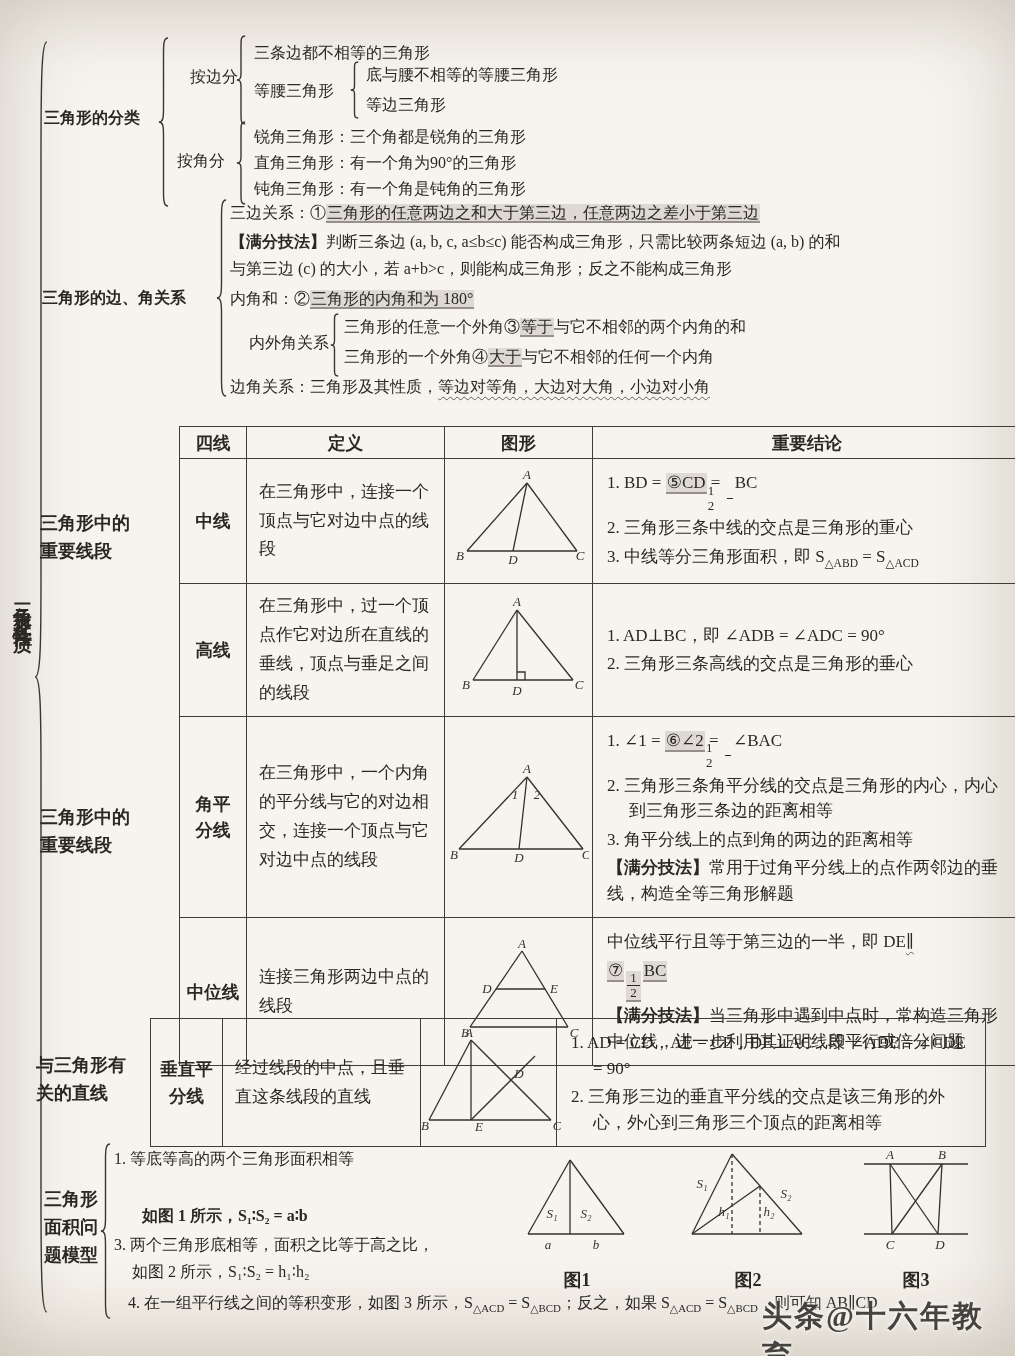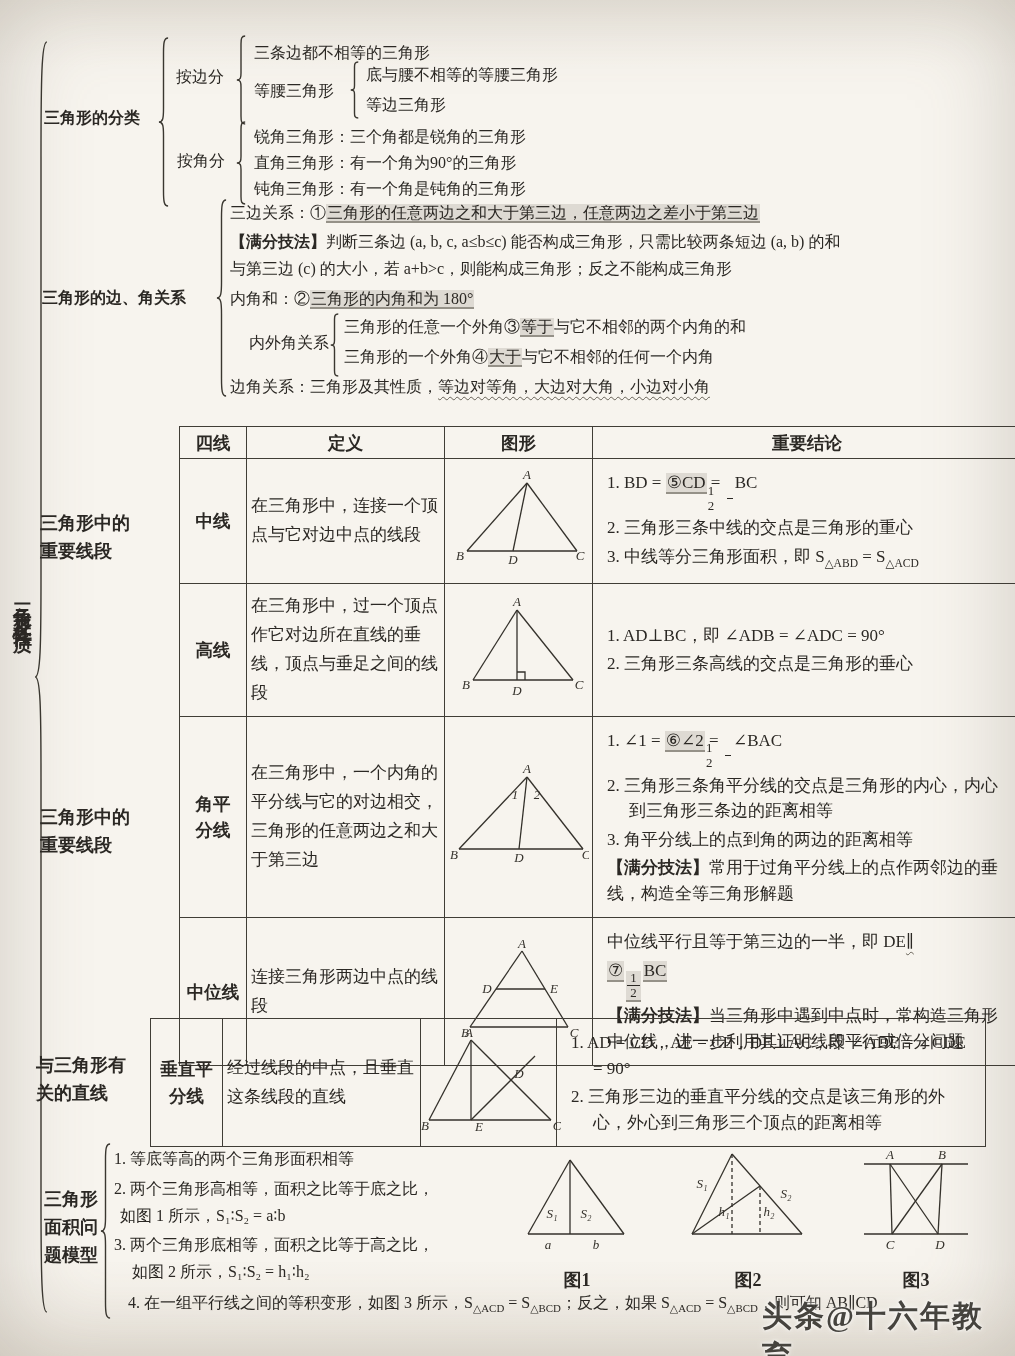--- a/index.html
+++ b/index.html
@@ -21,21 +21,21 @@
   .b { font-weight:bold; }
   .frac { display:inline-flex; flex-direction:column; align-items:center; vertical-align:-.5em; line-height:1.08; font-size:.76em; margin:0 2px; }
   .frac .fn { border-bottom:1px solid #2b2824; padding:0 3px; }
   .frac .fd { padding:0 3px; }
   .brace { position:absolute; overflow:visible; }
   .brace path { stroke:#3a3730; stroke-width:1.4; fill:none; vector-effect:non-scaling-stroke; }
   table.kt { position:absolute; border-collapse:collapse; table-layout:fixed; }
   table.kt th, table.kt td { border:1.8px solid #403d36; vertical-align:middle; }
   table.kt th { font-size:17.5px; text-align:center; font-weight:bold; }
   td.name { text-align:center; font-weight:bold; font-size:17.5px; white-space:pre-line; line-height:1.5; }
-  td.def { padding:8px 4px; font-size:17px; line-height:1.7; vertical-align:middle; }
+  td.def { padding:8px 12px; font-size:17px; line-height:1.7; vertical-align:middle; }
   td.fig { text-align:center; vertical-align:middle; }
   td.concl { padding:8px 12px 8px 14px; font-size:17px; line-height:1.5; vertical-align:middle; }
   .cline { margin:3px 0; padding-left:22px; text-indent:-22px; }
   .cline.noind { padding-left:0; text-indent:0; }
   svg.fg line, svg.fg polyline { stroke:#34312b; stroke-width:1.3; fill:none; }
   svg.fg .dash { stroke-dasharray:4 3; }
   svg.fg text { font-size:13px; font-style:italic; fill:#34312b; font-family:"Liberation Serif","DejaVu Serif",serif; }
   .cap { position:absolute; font-weight:bold; font-size:18px; text-align:center; }
   .wm { position:absolute; font-weight:bold; font-size:30px; color:#3a3833; letter-spacing:2px;
         text-shadow:0 0 5px #fff,0 0 2px #fff; opacity:.93; }
@@ -48,21 +48,21 @@
   <div class="t v bold" style="left:8px; top:588px; font-size:19px;">三角形及其性质</div>
   <svg class="brace" style="left:34px; top:42px; width:14px; height:1270px;" viewBox="0 0 12 100" preserveAspectRatio="none">
     <path d="M11,0 C6.5,0 6,3 6,9 L6,42 C6,47.5 5.5,50 1,50 C5.5,50 6,52.5 6,58 L6,91 C6,97 6.5,100 11,100"></path>
   </svg>
 
   <div class="t bold" style="left:44px; top:108px;">三角形的分类</div>
   <svg class="brace" style="left:158px; top:38px; width:11px; height:168px;" viewBox="0 0 12 100" preserveAspectRatio="none">
     <path d="M11,0 C6.5,0 6,3 6,9 L6,42 C6,47.5 5.5,50 1,50 C5.5,50 6,52.5 6,58 L6,91 C6,97 6.5,100 11,100"></path>
   </svg>
 
-  <div class="t" style="left:176px; top:66px;">按边分</div>
+  <div class="t" style="left:190px; top:66px;">按边分</div>
   <svg class="brace" style="left:236px; top:36px; width:10px; height:88px;" viewBox="0 0 12 100" preserveAspectRatio="none">
     <path d="M11,0 C6.5,0 6,3 6,9 L6,42 C6,47.5 5.5,50 1,50 C5.5,50 6,52.5 6,58 L6,91 C6,97 6.5,100 11,100"></path>
   </svg>
   <div class="t" style="left:254px; top:42px;">三条边都不相等的三角形</div>
   <div class="t" style="left:254px; top:80px;">等腰三角形</div>
   <svg class="brace" style="left:350px; top:62px; width:9px; height:56px;" viewBox="0 0 12 100" preserveAspectRatio="none">
     <path d="M11,0 C6.5,0 6,3 6,9 L6,42 C6,47.5 5.5,50 1,50 C5.5,50 6,52.5 6,58 L6,91 C6,97 6.5,100 11,100"></path>
   </svg>
   <div class="t" style="left:366px; top:64px;">底与腰不相等的等腰三角形</div>
   <div class="t" style="left:366px; top:94px;">等边三角形</div>
@@ -163,21 +163,21 @@
       </td>
       <td class="concl">
         <div class="cline"><span>1.  AD⊥BC，即 ∠ADB = ∠ADC = 90°</span></div>
         <div class="cline"><span>2.  三角形三条高线的交点是三角形的垂心</span></div>
       </td>
     </tr>
 
     <tr style="height:185px">
       <td class="name">角平
 分线</td>
-      <td class="def">在三角形中，一个内角的平分线与它的对边相交，三角形的任意两边之和大于第三边</td>
+      <td class="def">在三角形中，一个内角的平分线与它的对边相交，连接一个顶点与它对边中点的线段</td>
       <td class="fig">
         <svg class="fg" width="140" height="104" viewBox="0 0 140 104">
           <g>
                 <line x1="78" y1="14" x2="10" y2="86"></line>
                 <line x1="10" y1="86" x2="134" y2="86"></line>
                 <line x1="134" y1="86" x2="78" y2="14"></line>
               </g>
           <line x1="78" y1="14" x2="70" y2="86"></line>
           <text x="78" y="10" text-anchor="middle">A</text>
           <text x="5" y="96" text-anchor="middle">B</text>
@@ -261,22 +261,21 @@
         <div class="cline"><span>2.  三角形三边的垂直平分线的交点是该三角形的外心，外心到三角形三个顶点的距离相等</span></div>
       </td>
     </tr>
   </tbody>
     </table>
 
   <svg class="brace" style="left:100px; top:1144px; width:11px; height:174px;" viewBox="0 0 12 100" preserveAspectRatio="none">
     <path d="M11,0 C6.5,0 6,3 6,9 L6,42 C6,47.5 5.5,50 1,50 C5.5,50 6,52.5 6,58 L6,91 C6,97 6.5,100 11,100"></path>
   </svg>
   <div class="t" style="left:114px; top:1148px;"><span>1. 等底等高的两个三角形面积相等</span></div>
-  <div class="t" style="left:114px; top:1178px;"><span>2. 两个三角形高相等，面积之比等于底之比，</span></div>
-  <div class="t" style="left:120px; top:1205px;"><span>如图 1 所示，S₁∶S₂ = a∶b</span></div>
+  <div class="t" style="left:142px; top:1205px;font-weight:bold;"><span>如图 1 所示，S₁∶S₂ = a∶b</span></div>
   <div class="t" style="left:114px; top:1234px;"><span>3. 两个三角形底相等，面积之比等于高之比，</span></div>
   <div class="t" style="left:132px; top:1261px;"><span>如图 2 所示，S₁∶S₂ = h₁∶h₂</span></div>
   <div class="t" style="left:128px; top:1292px;text-align:center;"><span>4. 在一组平行线之间的等积变形，如图 3 所示，S</span><span class="sub">△ACD</span><span> = S</span><span class="sub">△BCD</span><span>；反之，如果 S</span><span class="sub">△ACD</span><span> = S</span><span class="sub">△BCD</span><span>，则可知 AB∥CD</span></div>
 
   <svg class="fg" style="position:absolute; left:522px; top:1150px;" width="110" height="112" viewBox="0 0 110 112">
     <g>
         <line x1="48" y1="10" x2="6" y2="84"></line>
         <line x1="6" y1="84" x2="102" y2="84"></line>
         <line x1="102" y1="84" x2="48" y2="10"></line>
       </g>

